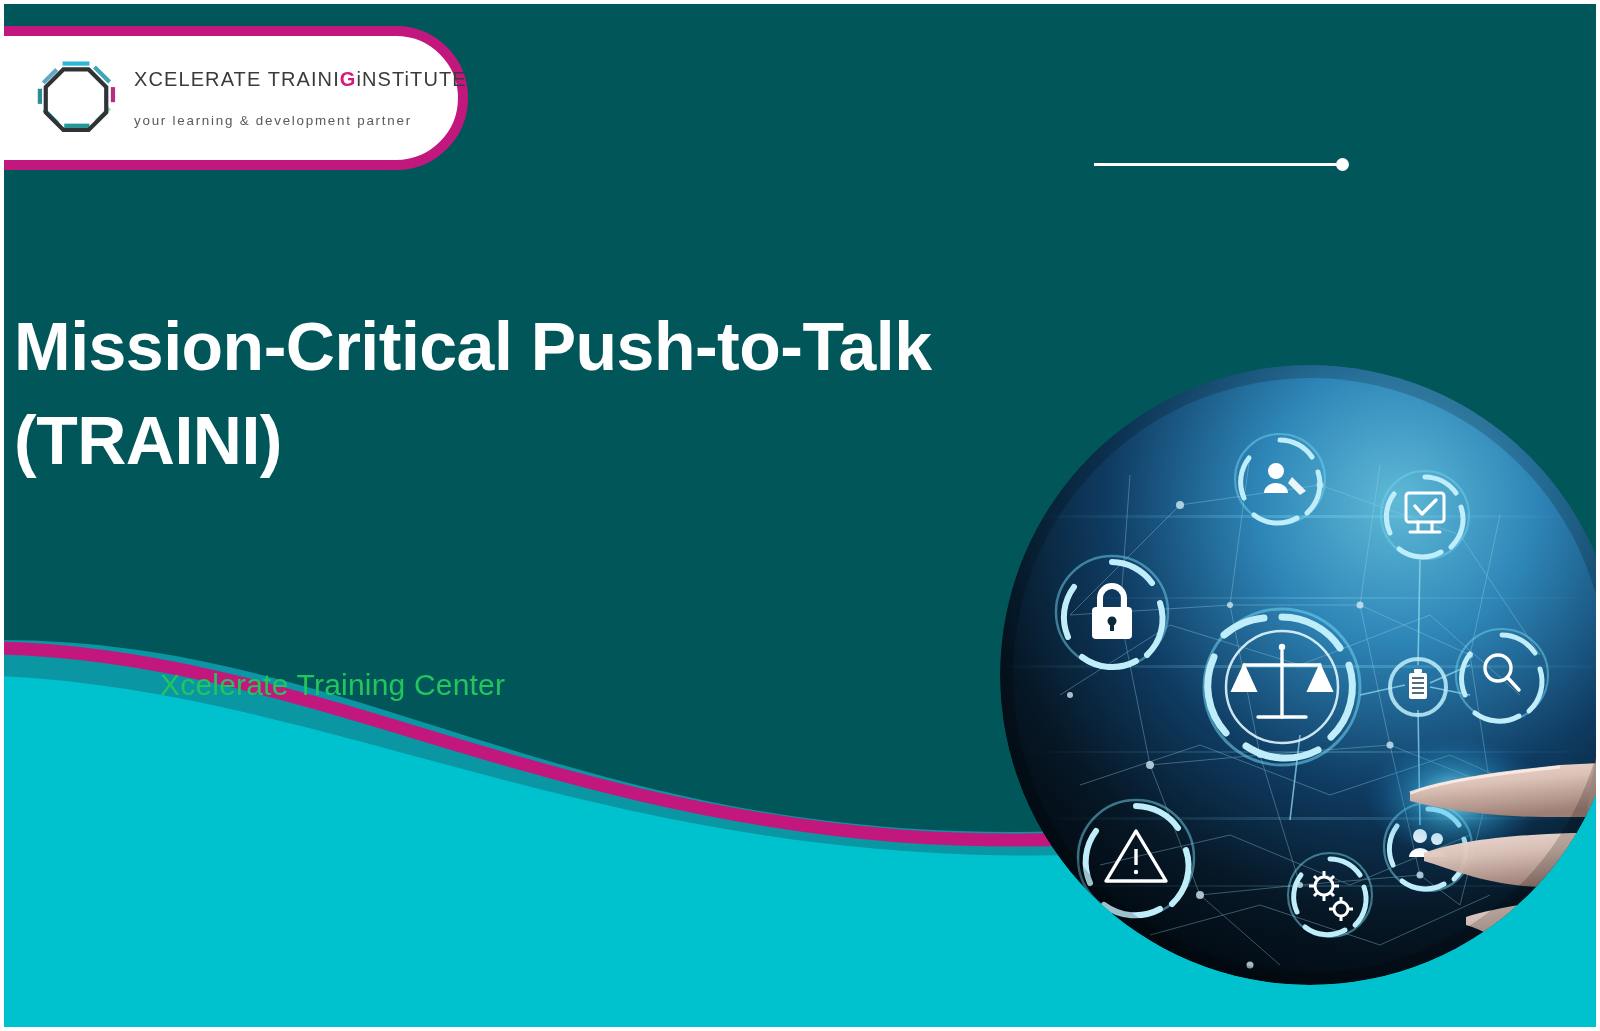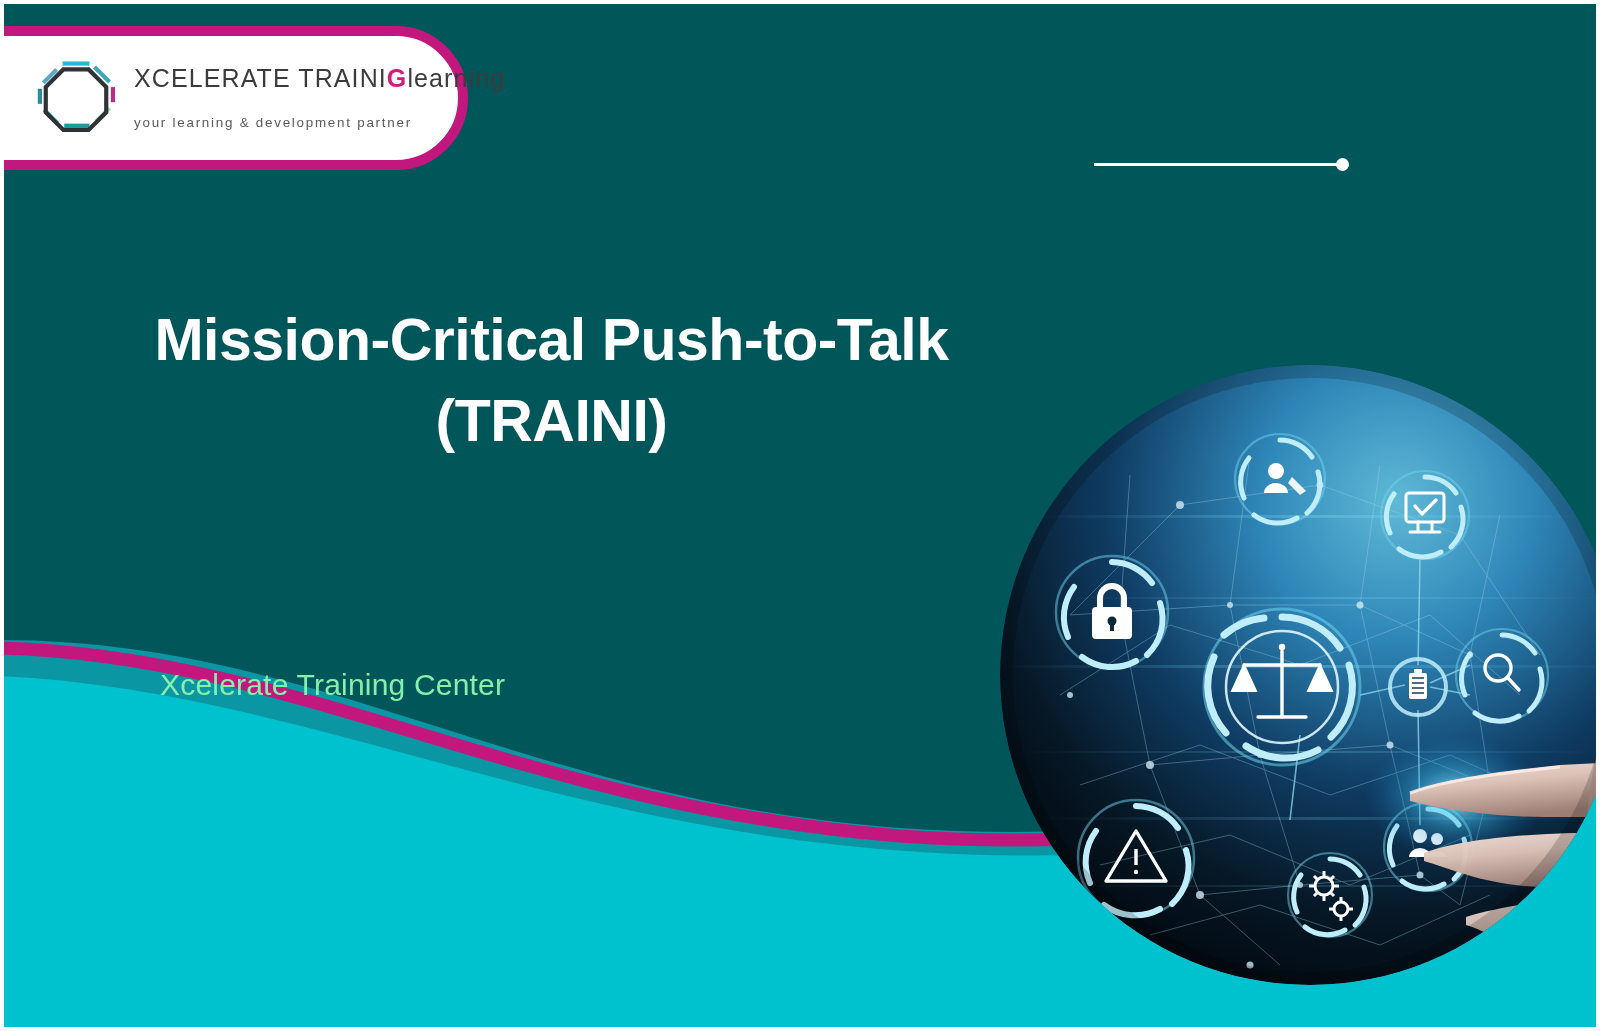--- a/index.html
+++ b/index.html
@@ -50,21 +50,21 @@
     flex: 0 0 84px;
     margin-right: 16px;
   }
   .logo-words {
     display: flex;
     flex-direction: column;
     justify-content: center;
     line-height: 1.0;
   }
   .logo-title {
-    font-size: 25px;
+    font-size: 20px;
     letter-spacing: 1.1px;
     color: #3b3b3b;
     font-weight: 500;
     white-space: nowrap;
     display: flex;
     align-items: baseline;
   }
   .logo-title .pink-g {
     color: #D6197E;
     font-weight: 700;
@@ -103,35 +103,35 @@
   .title-block {
     position: absolute;
     left: 14px;
     top: 300px;
     width: 1075px;
     z-index: 25;
   }
   .slide-title {
     margin: 0;
     color: #ffffff;
-    font-size: 59px;
+    font-size: 68px;
     font-weight: 700;
     line-height: 1.38;
     letter-spacing: -0.5px;
-    text-align: center;
+    text-align: left;
   }
   .slide-title .line1 { display: block; }
   .slide-title .line2 { display: block; }
 
   
   .subtitle {
     position: absolute;
     left: 160px;
     top: 668px;
-    color: #86efac;
+    color: #22c55e;
     font-size: 30px;
     font-weight: 400;
     letter-spacing: 0.2px;
     z-index: 25;
   }
 
   
   .hero-circle {
     position: absolute;
     left: 1000px;
@@ -440,21 +440,21 @@
         <line x1="7" y1="57" x2="7" y2="39" stroke="#2B8E96"></line>
         <line x1="11" y1="32" x2="27" y2="16" stroke="#5FA9C4"></line>
       </g>
 
       <polygon points="35,16 65,16 86,37 86,67 65,88 35,88 14,67 14,37" fill="none" stroke="#2F3336" stroke-width="5" stroke-linejoin="miter"></polygon>
     </svg>
     <div class="logo-words">
       <div class="logo-title">
         <span>XCELERATE TRAINI</span>
           <span class="pink-g">G</span>
-          <span> learning</span>
+          <span> iNSTiTUTE</span>
       </div>
       <div class="logo-tagline">your learning &amp; development partner</div>
     </div>
   </div>
 
   <div class="slide-frame"></div>
 
 </div>
 
 </body></html>

